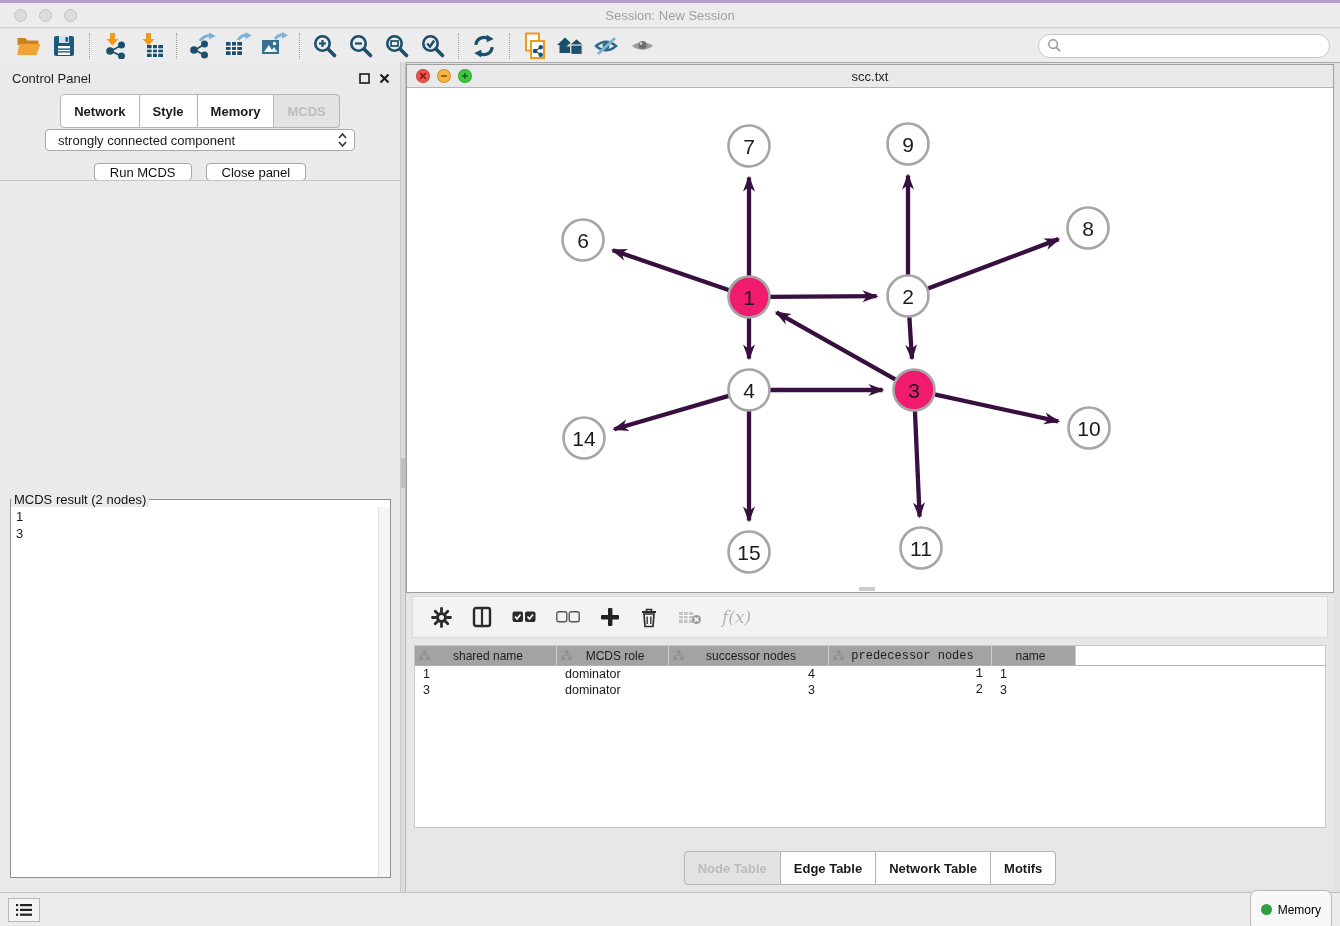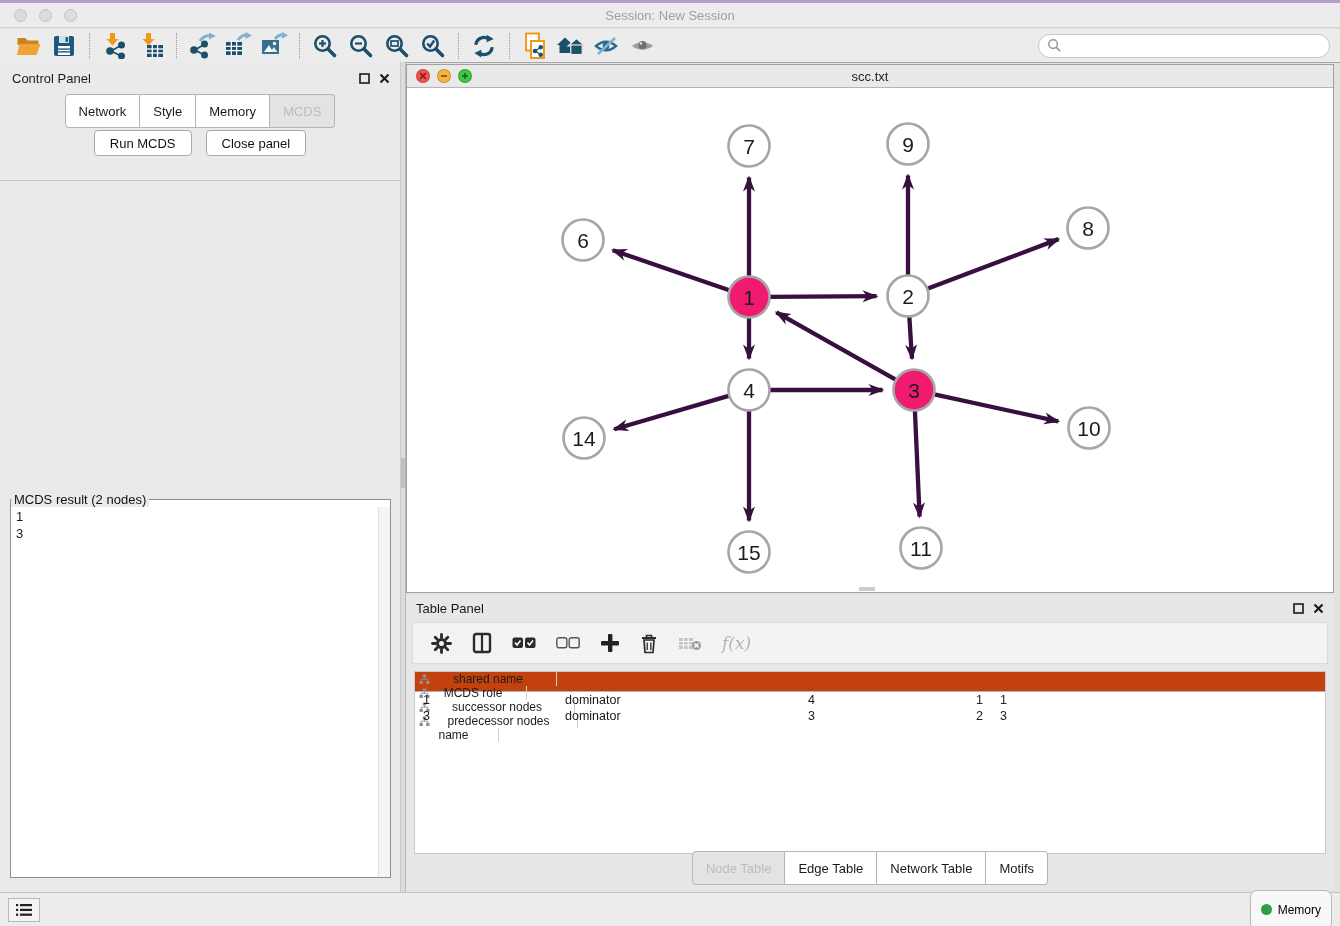--- a/index.html
+++ b/index.html
@@ -28,32 +28,32 @@
   .control-panel { position:absolute; left:0; top:62px; width:400px; height:830px; background:#eaeaea; }
   .cp-header { height:32px; display:flex; align-items:center; padding:0 10px 0 12px; }
   .cp-header .cap-title { font-size:13px; color:#1c1c1c; }
   .cap-icons { margin-left:auto; display:flex; gap:9px; align-items:center; }
   .cap-icon-btn { background:none; border:none; display:flex; align-items:center; }
   .cp-tabs-row { display:flex; justify-content:center; height:24px; }
   .cp-body-sep { position:absolute; left:0; top:118px; width:400px; border-top:1px solid #c6c6c6; }
 
   .seg { display:flex; }
   .seg .tab { height:29px; padding:16px 13px; display:flex; align-items:center; background:#fff;
-              border:1px solid #b5b5b5; border-left:none; font-size:13px; font-weight:400; color:#1a1a1a;
+              border:1px solid #b5b5b5; border-left:none; font-size:13px; font-weight:700; color:#1a1a1a;
               cursor:default; }
   .seg .tab:first-child { border-left:1px solid #b5b5b5; border-radius:4px 0 0 4px; }
   .seg .tab:last-child { border-radius:0 4px 4px 0; }
   .seg .tab.selected { background:#e3e3e3; color:#bcbcbc; }
 
   .opt-label { text-align:center; margin-top:24px; font-size:13px; }
   .opt-select { margin:11px auto 0; width:310px; height:22px; background:#fff; border:1px solid #a9a9a9;
                 border-radius:4px; display:flex; align-items:center; padding:0 7px 0 12px; font-size:13px; }
   .opt-select .stepper { margin-left:auto; display:flex; }
   .cp-buttons { display:flex; justify-content:center; gap:14px; margin-top:12px; }
-  .mac-btn { height:26px; padding:0 15px; background:#fff; border:1px solid #a9a9a9; border-radius:4px;
+  .mac-btn { height:18px; padding:0 15px; background:#fff; border:1px solid #a9a9a9; border-radius:4px;
              font-size:13px; color:#111; font-family:"Liberation Sans",sans-serif; }
 
   fieldset.result { position:absolute; left:10px; top:430px; width:381px; height:386px;
                     border:1px solid #8f8f8f; background:#fff; padding:0; }
   fieldset.result legend { font-size:13px; padding:0 3px; margin-left:0; background:#eaeaea; color:#111; }
   .result-lines { padding:1px 5px; font-size:13px; line-height:17px; }
   .result-scrolltrack { position:absolute; right:0; top:0; bottom:0; width:12px; background:#f5f5f5;
                         border-left:1px solid #e0e0e0; }
 
   .divider-v { position:absolute; left:400px; top:62px; width:6px; height:830px; background:#dcdcdc;
@@ -76,25 +76,25 @@
   
   .table-panel { position:absolute; left:406px; top:595px; width:928px; height:295px; background:#e7e7e7; }
   .tp-header { height:26px; display:flex; align-items:center; padding:0 10px; }
   .tp-header .cap-title { font-size:13px; }
   .tp-toolbar { margin:1px 6px 0; height:42px; background:#f3f3f3; border:1px solid #dadada;
                 display:flex; align-items:center; gap:20px; padding:0 18px; }
   .tp-toolbtn { background:none; border:none; display:flex; align-items:center; justify-content:flex-end; }
   .fx-label { font-family:"DejaVu Serif", serif; font-style:italic; font-size:17px; color:#b3b3b3; }
 
   .tp-table { margin:7px 8px 0; background:#fff; height:183px; border:1px solid #c9c9c9; position:relative; }
-  .thead { display:flex; height:20px; background:#c2410c; border-bottom:1px solid #b2b2b2; font-size:12px;flex-direction:column; }
+  .thead { display:flex; height:20px; background:#a3a3a3; border-bottom:1px solid #b2b2b2; font-size:12px; }
   .th { display:flex; align-items:center; border-right:1px solid #cfcfcf; padding-left:4px; }
   .th .th-label { flex:1; text-align:center; padding-right:10px; color:#1c1c1c; }
   .th-filler { flex:1; background:#fff; }
-  .c0 { width:142px; } .c1 { width:112px; } .c2 { width:160px; } .c3 { width:163px; } .c4 { width:84px; }
+  .c0 { width:142px; } .c1 { width:112px; } .c2 { width:160px; } .c3 { width:163px;font-family:Liberation Mono, monospace; } .c4 { width:84px; }
   .tr { display:flex; height:16px; font-size:12.5px; align-items:center; }
   .td { overflow:hidden; white-space:nowrap; }
   .td.left  { padding-left:8px; text-align:left; }
   .td.right { padding-right:14px; text-align:right; }
   .td.c3.right { padding-right:9px; }
 
   .tp-tabs { position:absolute; left:0; right:0; bottom:5px; display:flex; justify-content:center; }
 
   
   .status-bar { position:absolute; left:0; top:892px; width:1340px; height:34px; background:#ececec;
@@ -305,20 +305,29 @@
   <div class="cp-tabs-row">
     <div class="seg">
       <button class="tab">Network</button>
       <button class="tab">Style</button>
       <button class="tab">Memory</button>
       <button class="tab selected">MCDS</button>
     </div>
   </div>
   <div class="cp-body-sep"></div>
 
+  <div class="opt-select">
+    <span>strongly connected component</span>
+    <span class="stepper">
+      <svg width="9" height="16" viewBox="0 0 9 16">
+        <path d="M1 6 L4.5 2 L8 6" stroke="#3c3c3c" stroke-width="1.8" fill="none"></path>
+        <path d="M1 10 L4.5 14 L8 10" stroke="#3c3c3c" stroke-width="1.8" fill="none"></path>
+      </svg>
+    </span>
+  </div>
   <div class="cp-buttons">
     <button class="mac-btn">Run MCDS</button>
     <button class="mac-btn">Close panel</button>
   </div>
 
   <fieldset class="result">
     <legend>MCDS result (2 nodes)</legend>
     <div class="result-lines">
       <div>1</div>
       <div>3</div>
@@ -401,36 +410,20 @@
           <text x="342" y="471.5" text-anchor="middle" font-size="21" font-family="&quot;Liberation Sans&quot;, sans-serif" fill="#1b1b1b">15</text>
           <circle cx="514" cy="460" r="20.5" fill="#ffffff" stroke="#a6a6a6" stroke-width="2.6"></circle>
           <text x="514" y="467.5" text-anchor="middle" font-size="21" font-family="&quot;Liberation Sans&quot;, sans-serif" fill="#1b1b1b">11</text>
         </g>
     </svg>
     <div class="canvas-scroll-handle"></div>
   </div>
 </div>
 
 <div class="table-panel">
-  <div class="tp-header">
-    <span class="cap-title">Table Panel</span>
-    <span class="cap-icons" style="margin-left:auto;">
-      <button class="cap-icon-btn">
-        <svg width="11" height="11" viewBox="0 0 11 11">
-          <rect x="1" y="1" width="9" height="9" fill="none" stroke="#1a1a1a" stroke-width="1.6"></rect>
-        </svg>
-      </button>
-      <button class="cap-icon-btn">
-        <svg width="11" height="11" viewBox="0 0 11 11">
-          <line x1="1.5" y1="1.5" x2="9.5" y2="9.5" stroke="#1a1a1a" stroke-width="2.2"></line>
-          <line x1="9.5" y1="1.5" x2="1.5" y2="9.5" stroke="#1a1a1a" stroke-width="2.2"></line>
-        </svg>
-      </button>
-    </span>
-  </div>
 
   <div class="tp-toolbar">
     <button class="tp-toolbtn">
       <svg width="21" height="21" viewBox="0 0 21 21">
         <circle cx="10.5" cy="10.5" r="4" stroke="#2b2b2b" stroke-width="3" fill="none"></circle>
         <g stroke="#2b2b2b" stroke-width="2.8" stroke-linecap="round">
           <line x1="10.5" y1="1.5" x2="10.5" y2="4.5"></line>
             <line x1="10.5" y1="16.5" x2="10.5" y2="19.5"></line>
           <line x1="1.5" y1="10.5" x2="4.5" y2="10.5"></line>
             <line x1="16.5" y1="10.5" x2="19.5" y2="10.5"></line>

